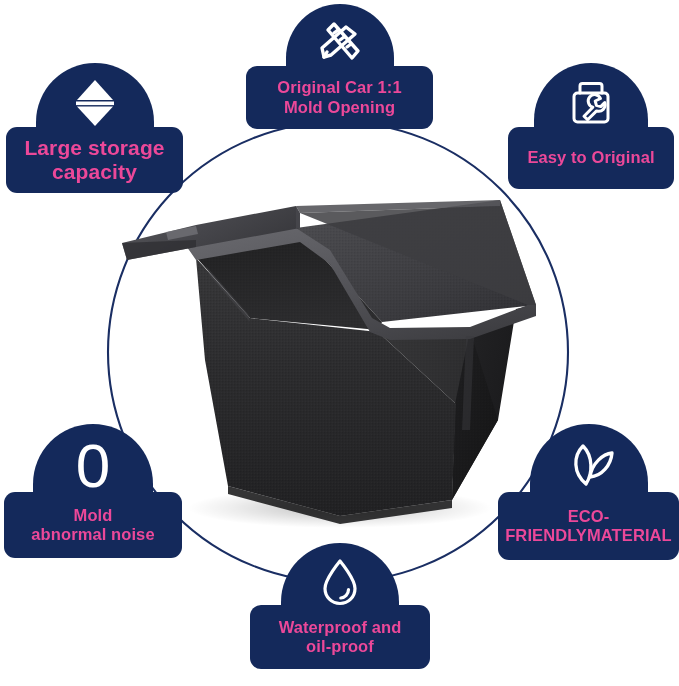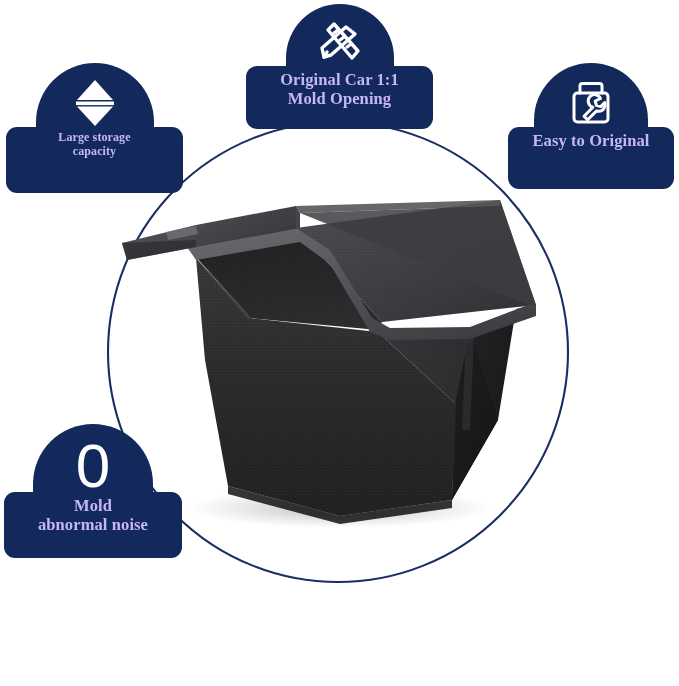--- a/index.html
+++ b/index.html
@@ -49,32 +49,31 @@
     display: flex;
     align-items: center;
     justify-content: center;
     z-index: 1;
   }
   .badge-plate {
     position: relative;
     background: #14295b;
     border-radius: 11px;
     display: flex;
-    align-items: flex-start;
+    align-items: center;
     justify-content: center;
     text-align: center;
-    color: #c4b5fd;
+    color: #ec4899;
     font-weight: bold;
     line-height: 1.16;
     letter-spacing: 0.1px;
     margin-top: -16px;
     z-index: 2;
     box-sizing: border-box;
     padding: 4px 6px;
-    font-family: Liberation Serif, serif;
   }
   .badge-label {
     display: block;
     white-space: pre-line;
   }
   .badge-icon {
     display: block;
   }
   .zero-glyph {
     color: #ffffff;
@@ -85,21 +84,21 @@
 
   
   
   #badge-mold { left: 246px; top: 4px; width: 187px; }
   #badge-mold .badge-dome { width: 108px; height: 78px; border-radius: 54px 54px 8px 8px; }
   #badge-mold .badge-plate { width: 187px; height: 63px; font-size: 16.5px; }
 
   
   #badge-storage { left: 6px; top: 63px; width: 177px; }
   #badge-storage .badge-dome { width: 118px; height: 80px; border-radius: 59px 59px 8px 8px; }
-  #badge-storage .badge-plate { width: 177px; height: 66px; font-size: 12px; }
+  #badge-storage .badge-plate { width: 177px; height: 66px; font-size: 21px; }
 
   
   #badge-install { left: 508px; top: 63px; width: 166px; }
   #badge-install .badge-dome { width: 114px; height: 80px; border-radius: 57px 57px 8px 8px; }
   #badge-install .badge-plate { width: 166px; height: 62px; font-size: 16.5px; }
 
   
   #badge-noise { left: 4px; top: 424px; width: 178px; }
   #badge-noise .badge-dome { width: 120px; height: 84px; border-radius: 60px 60px 8px 8px; }
   #badge-noise .badge-plate { width: 178px; height: 66px; font-size: 16.5px; }
@@ -299,15 +298,44 @@
   <div class="badge" id="badge-noise">
     <div class="badge-dome">
       <span class="zero-glyph" style="font-size:62px;">0</span>
     </div>
     <div class="badge-plate">
       <span class="badge-label">Mold
 abnormal noise</span>
     </div>
   </div>
 
-
+  <div class="badge" id="badge-eco">
+    <div class="badge-dome">
+      <svg class="badge-icon" width="56" height="52" viewBox="0 0 56 52" aria-hidden="true">
+        <g fill="none" stroke="#ffffff" stroke-width="3.3" stroke-linejoin="round" stroke-linecap="round">
+          <path d="M 25,44 C 12,33 12,16 22,6 C 32,16 32,33 25,44 Z"></path>
+          <path d="M 29,37 C 31,23 42,14 51,13 C 50,25 41,36 29,37 Z"></path>
+        </g>
+      </svg>
+    </div>
+    <div class="badge-plate">
+      <span class="badge-label">ECO-
+FRIENDLYMATERIAL</span>
+    </div>
+  </div>
+
+  <div class="badge" id="badge-water">
+    <div class="badge-dome">
+      <svg class="badge-icon" width="46" height="54" viewBox="0 0 46 54" aria-hidden="true">
+        <g fill="none" stroke="#ffffff" stroke-width="3.2" stroke-linejoin="round" stroke-linecap="round">
+          <path d="M 23,6 C 23,6 38,24 38,33.5 C 38,42 31.3,48.5 23,48.5
+                   C 14.7,48.5 8,42 8,33.5 C 8,24 23,6 23,6 Z"></path>
+          <path d="M 31.5,34.5 C 31.5,39.2 27.9,42.6 23.8,43"></path>
+        </g>
+      </svg>
+    </div>
+    <div class="badge-plate">
+      <span class="badge-label">Waterproof and
+oil-proof</span>
+    </div>
+  </div>
 
 </div>
 
 </body></html>

